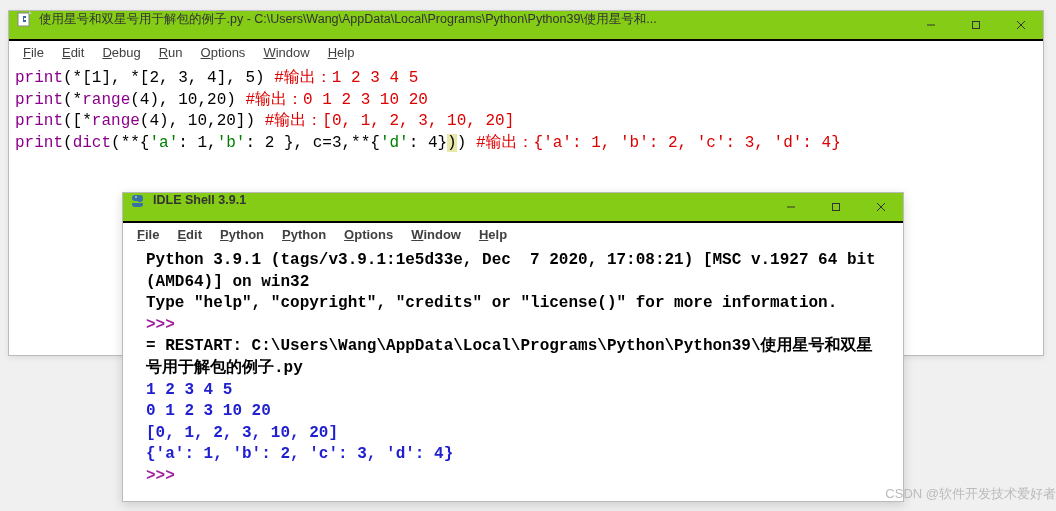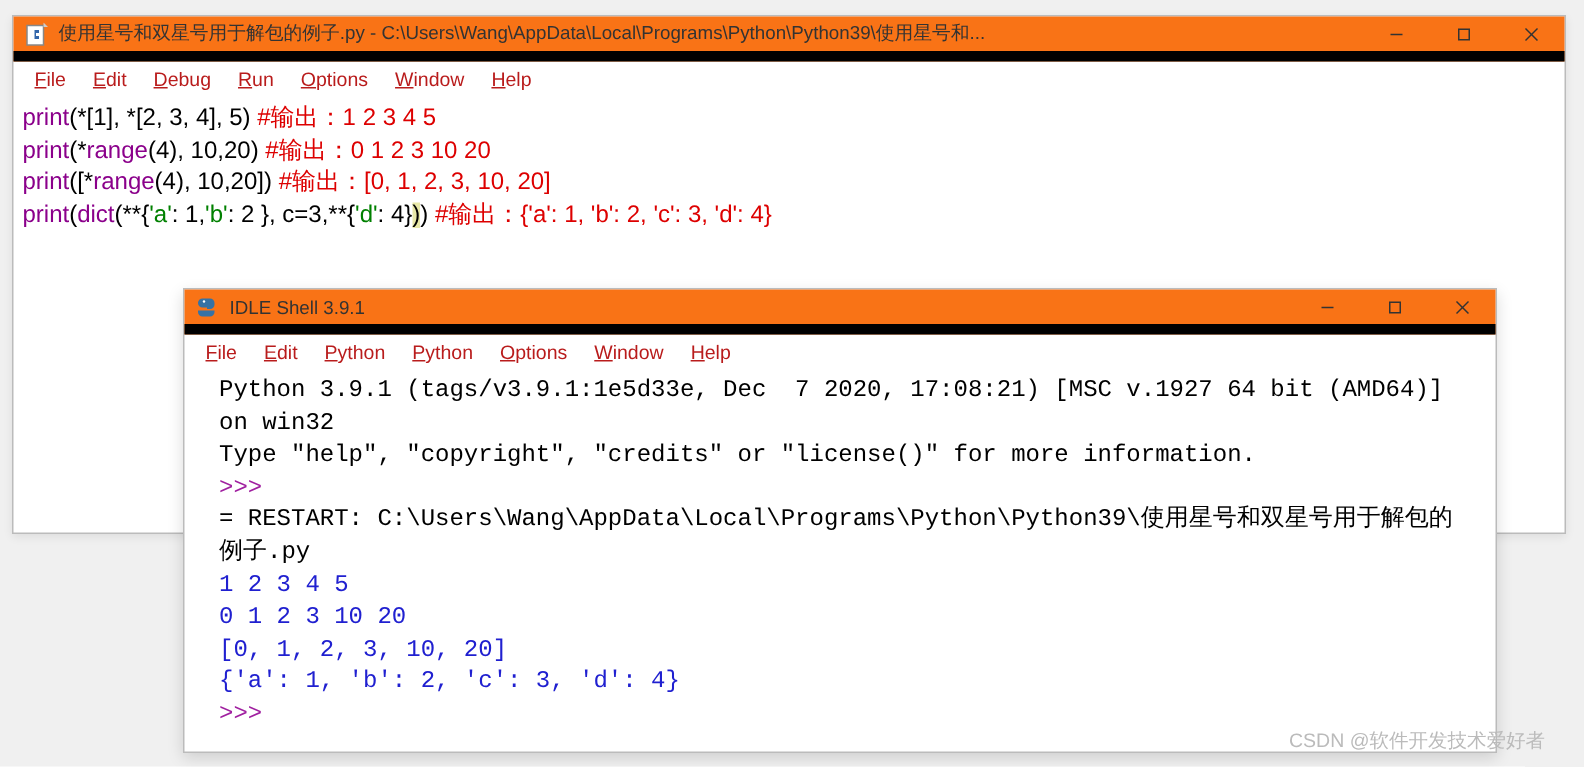--- a/index.html
+++ b/index.html
@@ -13,23 +13,23 @@
 }
 .window {
   position: absolute;
   background: #fff;
   border: 1px solid #bbb;
   box-shadow: 0 2px 6px rgba(0,0,0,0.08);
 }
 .titlebar {
   height: 30px;
   display: flex;
-  align-items: center;
-  background: #f97316;
-  border-bottom: 7px solid #000000;
+  align-items: flex-start;
+  background: #84cc16;
+  border-bottom: 2px solid #000000;
   padding-left: 8px;
 }
 .titlebar .icon {
   width: 16px; height: 16px;
   margin-right: 6px;
 }
 .titlebar .title {
   font-size: 12.5px;
   color: #333;
   flex: 1;
@@ -47,26 +47,26 @@
   justify-content: center;
   font-size: 12px;
   color: #333;
 }
 .winbtn svg { width: 10px; height: 10px; }
 .menubar {
   display: flex;
   padding: 2px 6px 4px;
   gap: 2px;
   font-size: 13px;
-  color: #b91c1c;
+  color: #404040;
 }
 .menubar span { padding: 2px 8px; text-decoration: underline; text-decoration-color: transparent; }
 .menubar span::first-letter { text-decoration: underline; }
 .code-area {
-  font-family: Liberation Sans, sans-serif;
+  font-family: Liberation Mono, monospace;
   font-size: 16px;
   padding: 2px 6px;
   line-height: 1.35;
   white-space: pre;
   color: #000;
 }
 .kw { color: #8b008b; }       
 .op { color: #000; }
 .str { color: #008000; }
 .comment { color: #d00; }     
@@ -76,27 +76,27 @@
   font-size: 16px;
   padding: 2px 23px;
   line-height: 1.35;
   white-space: pre-wrap;
   color: #000;
 }
 .prompt { color: #a020a0; }
 .output-blue { color: #2020d0; }
 .watermark {
   position: absolute;
-  right: 26px;
+  right: 0;
   bottom: 8px;
   font-size: 13px;
   color: #bbb;
 }
 #editor-window { left: 8px; top: 10px; width: 1036px; height: 346px; }
-#shell-window { left: 122px; top: 192px; width: 876px; height: 310px; box-shadow: 0 3px 10px rgba(0,0,0,0.15); }
+#shell-window { left: 122px; top: 192px; width: 782px; height: 310px; box-shadow: 0 3px 10px rgba(0,0,0,0.15); font-weight: bold; }
 </style>
 </head>
 <body>
 
 <div class="window" id="editor-window">
   <div class="titlebar">
     <span class="icon">
       <svg viewBox="0 0 16 16">
           <rect x="1" y="2" width="11" height="13" fill="#fff" stroke="#888"></rect>
           <path d="M6 5h3v2H7v2h2v2H6z" fill="#36a"></path>

